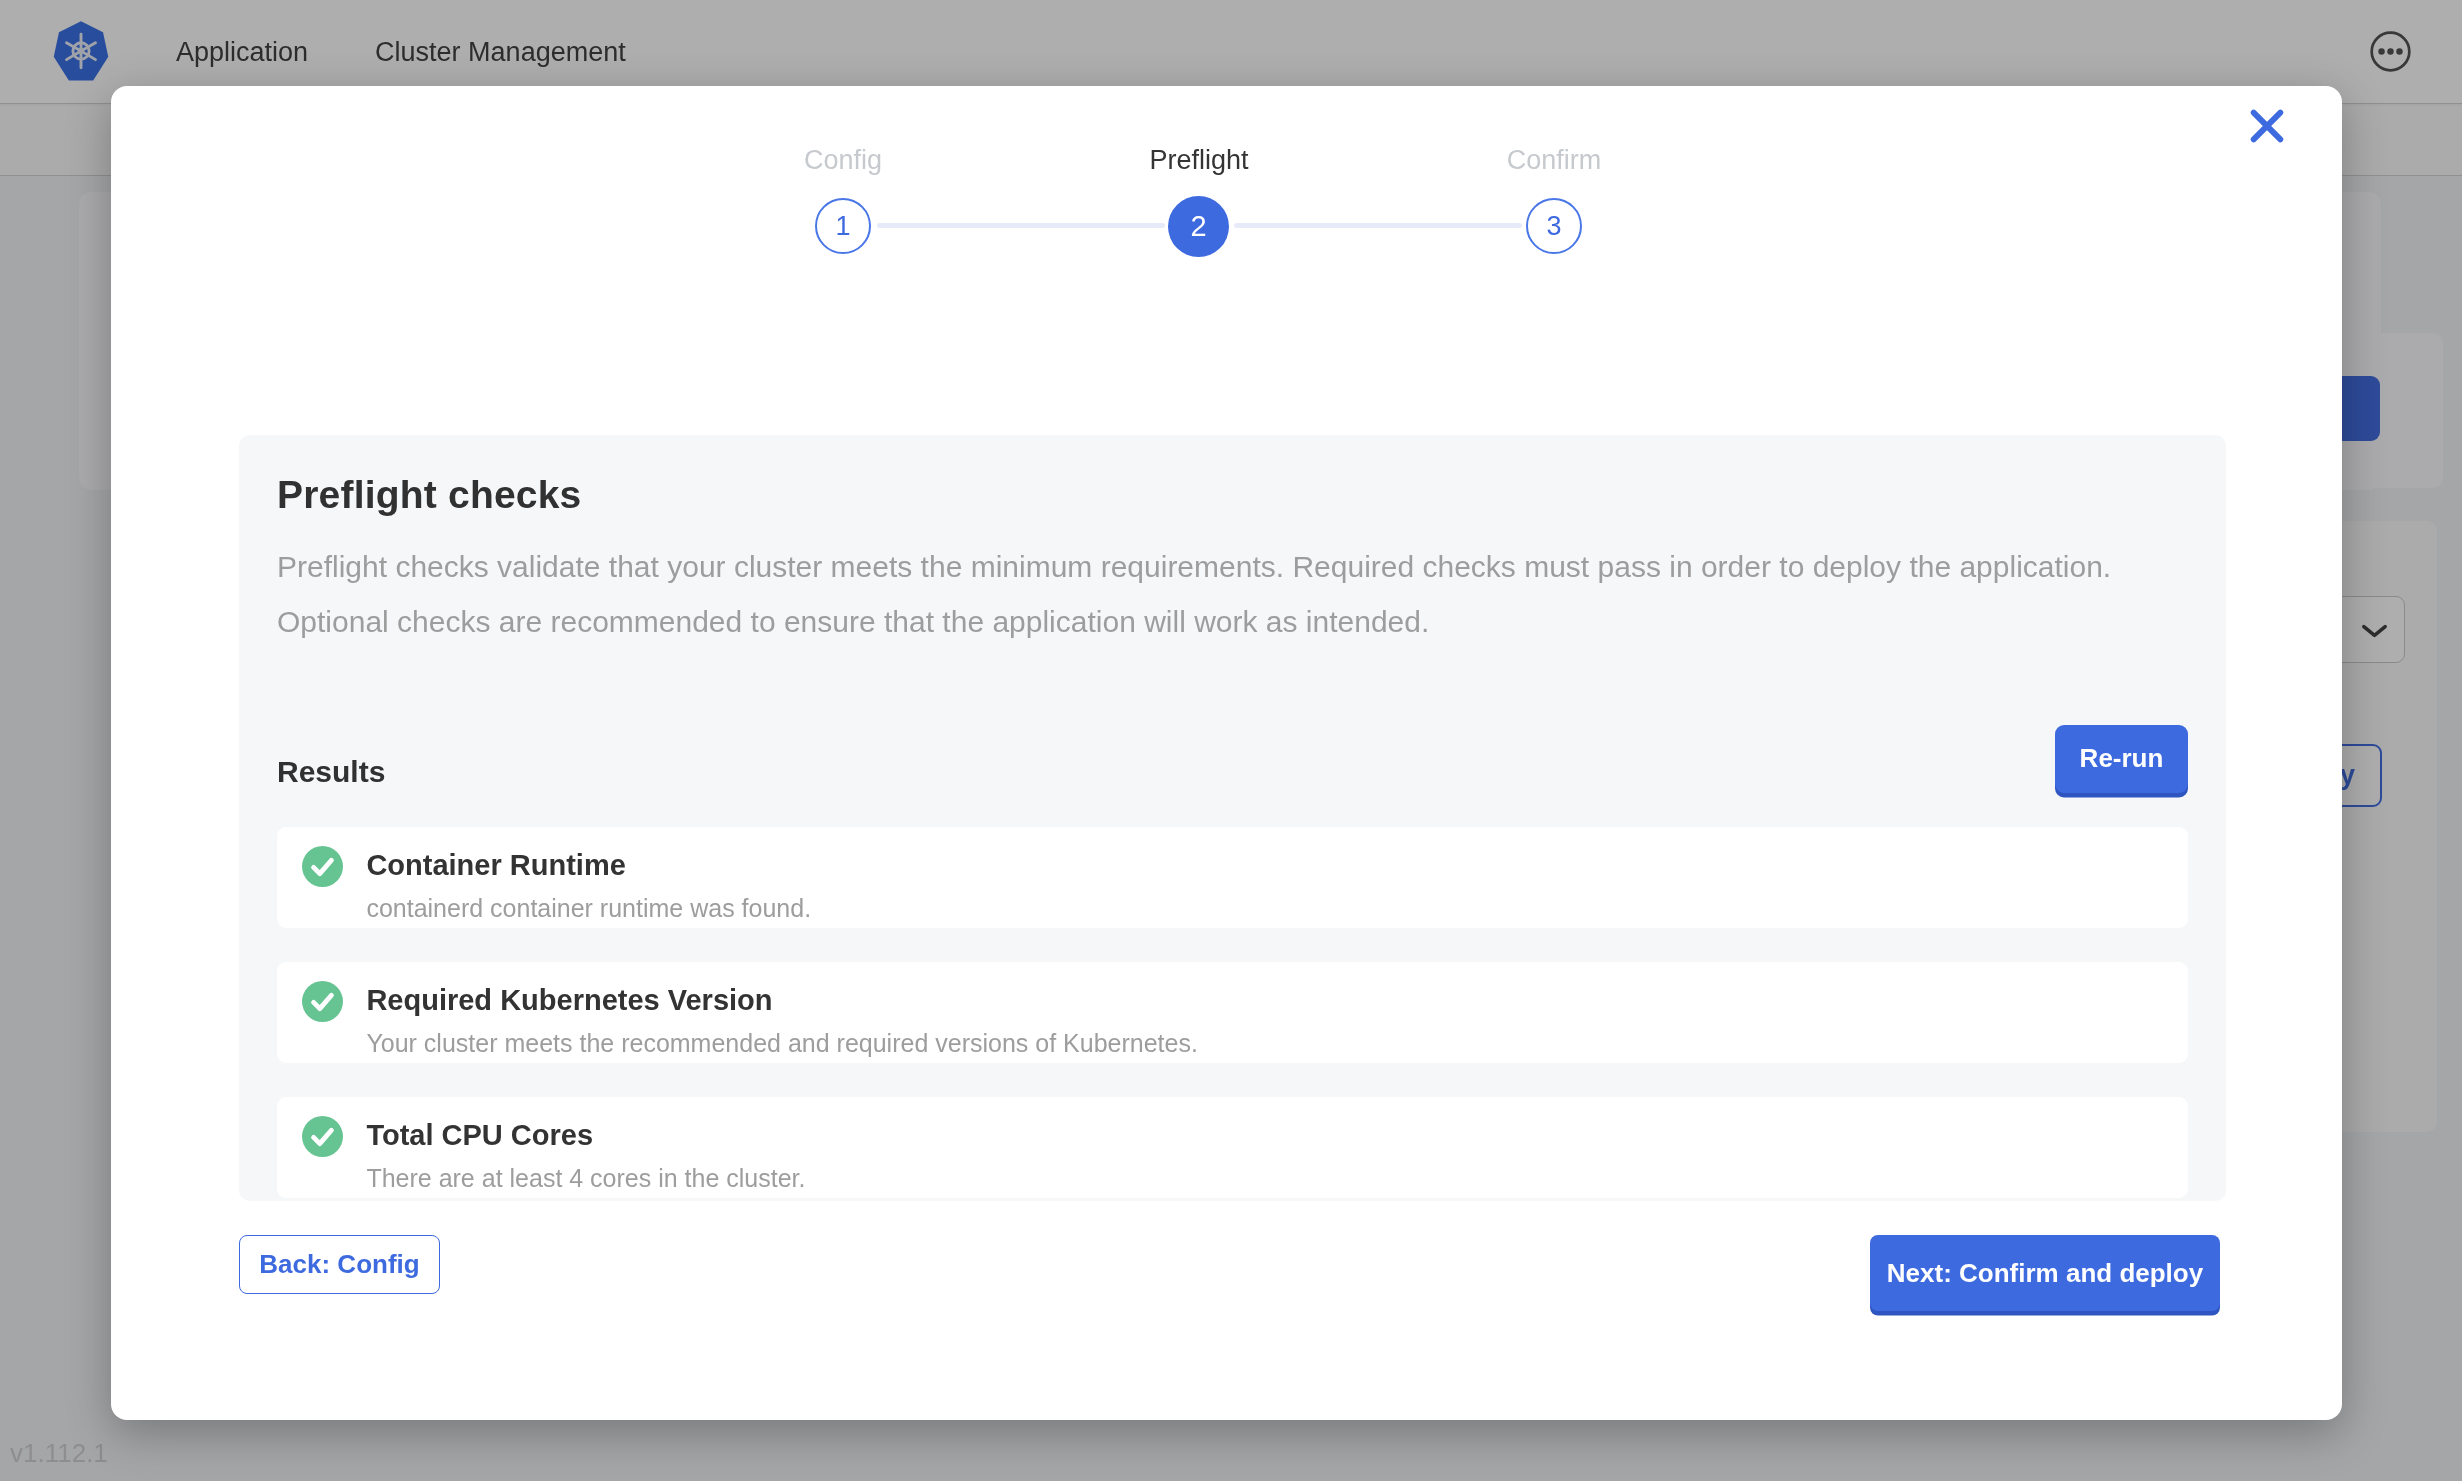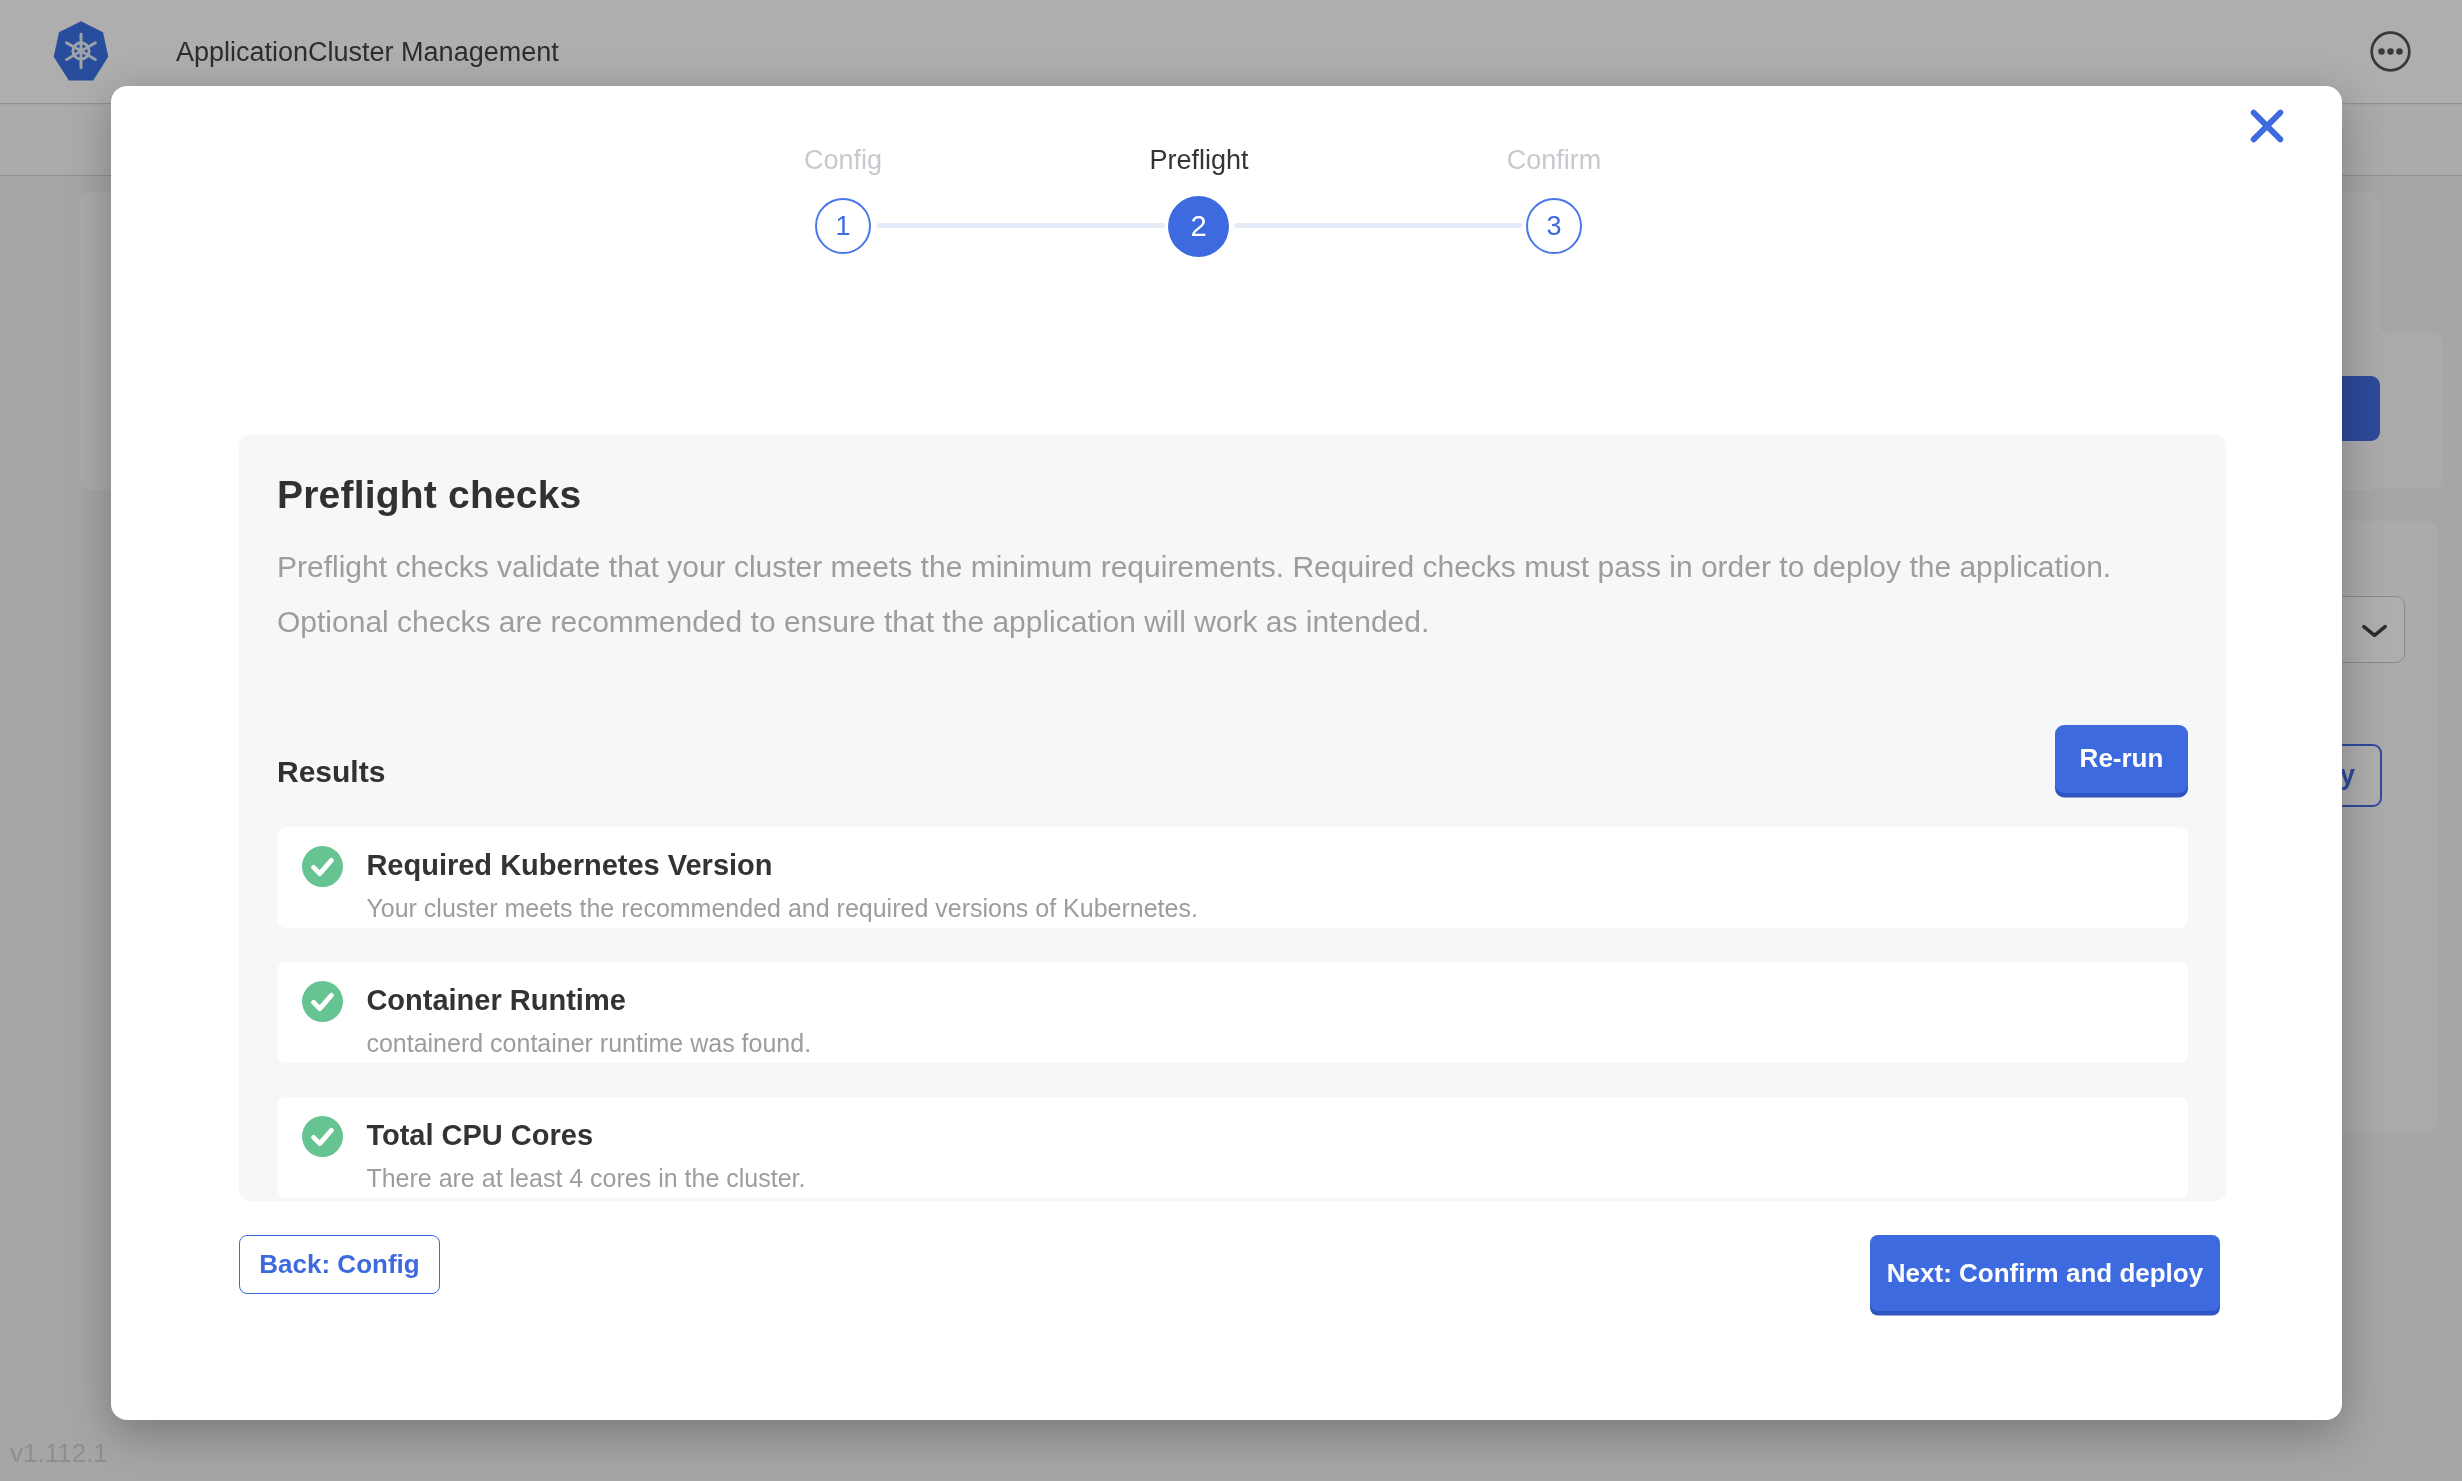--- a/index.html
+++ b/index.html
@@ -18,21 +18,21 @@
     background:#f2f3f5;
   }
   
   .page{position:absolute;inset:0;}
   .topnav{
     position:absolute;left:0;top:0;right:0;height:104px;
     background:#ffffff;border-bottom:1.8px solid #d2d2d2;
     display:flex;align-items:center;
   }
   .k8s-logo{position:absolute;left:52px;top:20px;width:58px;height:63px;display:block;}
-  .navtabs{position:absolute;left:176px;top:0;height:104px;display:flex;align-items:center;}
+  .navtabs{position:absolute;left:176px;top:0;height:104px;display:flex;align-items:center;gap:67px;}
   .navtab{font-size:27px;color:#3c3c3c;cursor:pointer;white-space:nowrap;}
   .ellipsis-btn{position:absolute;right:50px;top:30px;width:43px;height:43px;background:none;border:none;cursor:pointer;}
   .subnav{position:absolute;left:0;top:106px;right:0;height:70px;background:#fbfbfb;border-bottom:1.8px solid #d2d2d2;}
   .bg-panel-left{position:absolute;left:79px;top:192px;width:2302px;height:298px;background:#fafbfc;border-radius:12.6px;}
   .bg-panel-rt{position:absolute;left:2202px;top:333px;width:241px;height:155px;background:#fbfbfc;border-radius:10.8px;}
   .bg-blue-btn{position:absolute;left:2236px;top:376px;width:144px;height:65px;background:var(--primary);border:none;border-radius:9px;cursor:pointer;}
   .bg-panel-rm{position:absolute;left:2193px;top:521px;width:244px;height:611px;background:#fafafa;border-radius:10.8px;}
   .bg-select{
     position:absolute;left:2247px;top:596px;width:158px;height:67px;
     background:#fff;border:1.8px solid #c9c9c9;border-radius:9px;
@@ -195,35 +195,35 @@
     </div>
 
     <div class="check-row">
       <span class="check-icon">
         <svg viewBox="0 0 46 46" width="41" height="41">
           <circle cx="23" cy="23" r="23" fill="#66c392"></circle>
           <polyline points="13,24 20,31 33,16" fill="none" stroke="#fff" stroke-width="5.5" stroke-linecap="round" stroke-linejoin="round"></polyline>
         </svg>
       </span>
       <div>
-        <div class="check-title">Required Kubernetes Version</div>
-        <div class="check-msg">Your cluster meets the recommended and required versions of Kubernetes.</div>
+        <div class="check-title">Container Runtime</div>
+        <div class="check-msg">containerd container runtime was found.</div>
       </div>
     </div>
 
     <div class="check-row">
       <span class="check-icon">
         <svg viewBox="0 0 46 46" width="41" height="41">
           <circle cx="23" cy="23" r="23" fill="#66c392"></circle>
           <polyline points="13,24 20,31 33,16" fill="none" stroke="#fff" stroke-width="5.5" stroke-linecap="round" stroke-linejoin="round"></polyline>
         </svg>
       </span>
       <div>
-        <div class="check-title">Container Runtime</div>
-        <div class="check-msg">containerd container runtime was found.</div>
+        <div class="check-title">Required Kubernetes Version</div>
+        <div class="check-msg">Your cluster meets the recommended and required versions of Kubernetes.</div>
       </div>
     </div>
 
     <div class="check-row">
       <span class="check-icon">
         <svg viewBox="0 0 46 46" width="41" height="41">
           <circle cx="23" cy="23" r="23" fill="#66c392"></circle>
           <polyline points="13,24 20,31 33,16" fill="none" stroke="#fff" stroke-width="5.5" stroke-linecap="round" stroke-linejoin="round"></polyline>
         </svg>
       </span>

